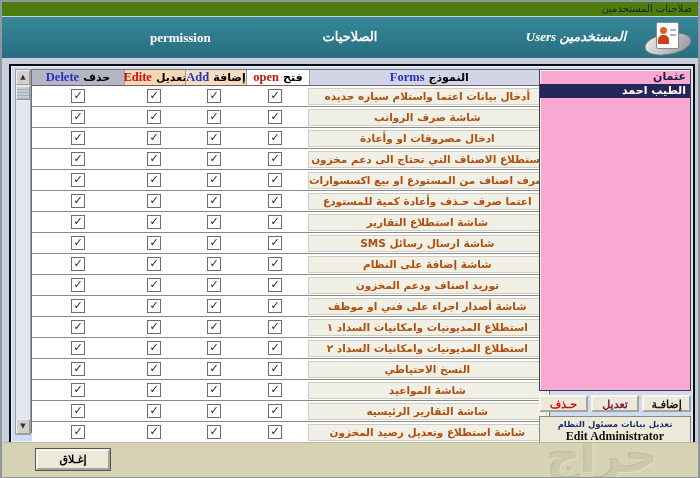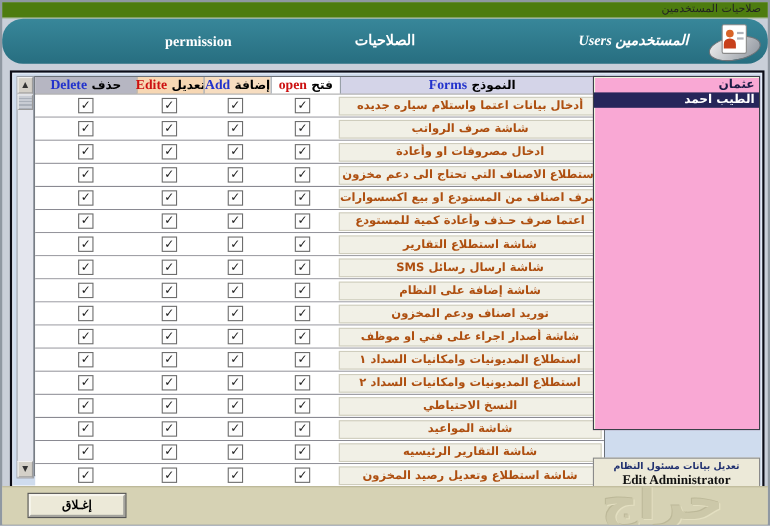--- a/index.html
+++ b/index.html
@@ -1,20 +1,20 @@
 <!DOCTYPE html>
 <html><head>
 <meta charset="utf-8">
 <style>
   html,body{margin:0;padding:0;}
   body{width:700px;height:478px;overflow:hidden;font-family:"DejaVu Sans",sans-serif;}
   .window{position:relative;width:696px;height:474px;border:2px solid #8f98a2;background:#c9cfd9;}
   .titlebar{position:absolute;left:0;top:0;width:100%;height:14px;background:#4d7c0f;border-bottom:1px solid #cfd6dd;}
   .titlebar span{position:absolute;right:6px;top:1px;font-size:10px;color:#222;direction:rtl;}
-  .tealbar{position:absolute;left:0;top:15px;width:100%;height:41px;background:linear-gradient(#38879a,#276e80);border-radius:19px;}
+  .tealbar{position:absolute;left:0;top:15px;width:100%;height:41px;background:linear-gradient(#38879a,#276e80);}
   .hb-label{position:absolute;color:#fff;font-weight:bold;font-size:13px;font-family:"Liberation Serif",serif;}
   .hb-perm{left:148px;top:13px;}
   .hb-center{left:0;right:0;top:12px;text-align:center;}
   .hb-users{right:72px;top:12px;direction:rtl;font-style:italic;}
   .idicon{position:absolute;right:6px;top:4px;width:48px;height:36px;}
   .idicon .ellipse{position:absolute;left:0;top:12px;width:46px;height:20px;border-radius:50%;
      background:linear-gradient(135deg,#f0f0f0,#8f959e);border:1px solid #6d7378;transform:rotate(-10deg);}
   .idicon .card{position:absolute;left:12px;top:1px;width:21px;height:25px;background:#fff;border:1px solid #8a8a8a;border-radius:2px;}
   .idicon .head{position:absolute;left:3px;top:4px;width:7px;height:7px;border-radius:50%;background:#d86428;}
   .idicon .bodyp{position:absolute;left:1px;top:12px;width:11px;height:9px;border-radius:5px 5px 0 0;background:#c8401c;}
@@ -44,21 +44,21 @@
   .uitem{height:14px;line-height:14px;direction:rtl;padding:0 4px;font-size:11px;color:#1c1c46;font-weight:bold;}
   .uitem.selected{background:#26265a;color:#fff;}
   .btnrow{position:absolute;left:0;top:326px;width:152px;display:flex;gap:3px;}
   .sbtn{flex:1;height:17px;background:#ece9d8;border:2px outset #f8f6ee;font-weight:bold;font-size:11px;line-height:12px;padding:0;cursor:default;}
   .adminbox{position:absolute;left:0;top:347px;width:150px;height:28px;background:#ece9d8;border:1px solid #8a8a8a;text-align:center;}
   .adminbox .a1{font-size:8.5px;font-weight:bold;color:#203070;direction:rtl;margin-top:2px;}
   .adminbox .a2{font-size:12px;font-weight:bold;color:#111;font-family:"Liberation Serif",serif;}
   .bottom{position:absolute;left:0;top:440px;width:100%;height:34px;background:#d6d2b4;border-top:1px solid #bdb998;overflow:hidden;}
   .watermark{position:absolute;right:40px;top:-14px;font-size:46px;font-weight:bold;color:#cbc7a7;
      text-shadow:1px 1px 0 #e6e2c4,-1px -1px 0 #b8b494;direction:rtl;opacity:.85;}
-  .closebtn{position:absolute;left:24px;top:6px;width:88px;height:21px;background:#ece9d8;border:2px outset #f8f6ee;
+  .closebtn{position:absolute;left:34px;top:6px;width:74px;height:21px;background:#ece9d8;border:2px outset #f8f6ee;
      outline:1px solid #555;font-weight:bold;font-size:11px;direction:rtl;padding:0;cursor:default;}
 </style>
 </head>
 <body>
 
 <div class="window">
 
   <div class="titlebar">
     <span>صلاحيات المستخدمين</span>
   </div>
@@ -368,20 +368,25 @@
             </div>
           </div>
       </div>
     </div>
 
     <div class="sidebar">
       <div class="userlist">
           <div class="uitem">عثمان</div>
           <div class="uitem selected">الطيب احمد</div>
         </div>
+      <div class="btnrow">
+          <button class="sbtn" style="color: rgb(204, 17, 17);">حـذف</button>
+          <button class="sbtn" style="color: rgb(122, 32, 64);">تعديل</button>
+          <button class="sbtn" style="color: rgb(26, 26, 26);">إضافـة</button>
+        </div>
       <div class="adminbox">
         <div class="a1">تعديل بيانات مسئول النظام</div>
         <div class="a2">Edit Administrator</div>
       </div>
     </div>
 
   </div>
 
   <div class="bottom">
     <div class="watermark">حراج</div>

